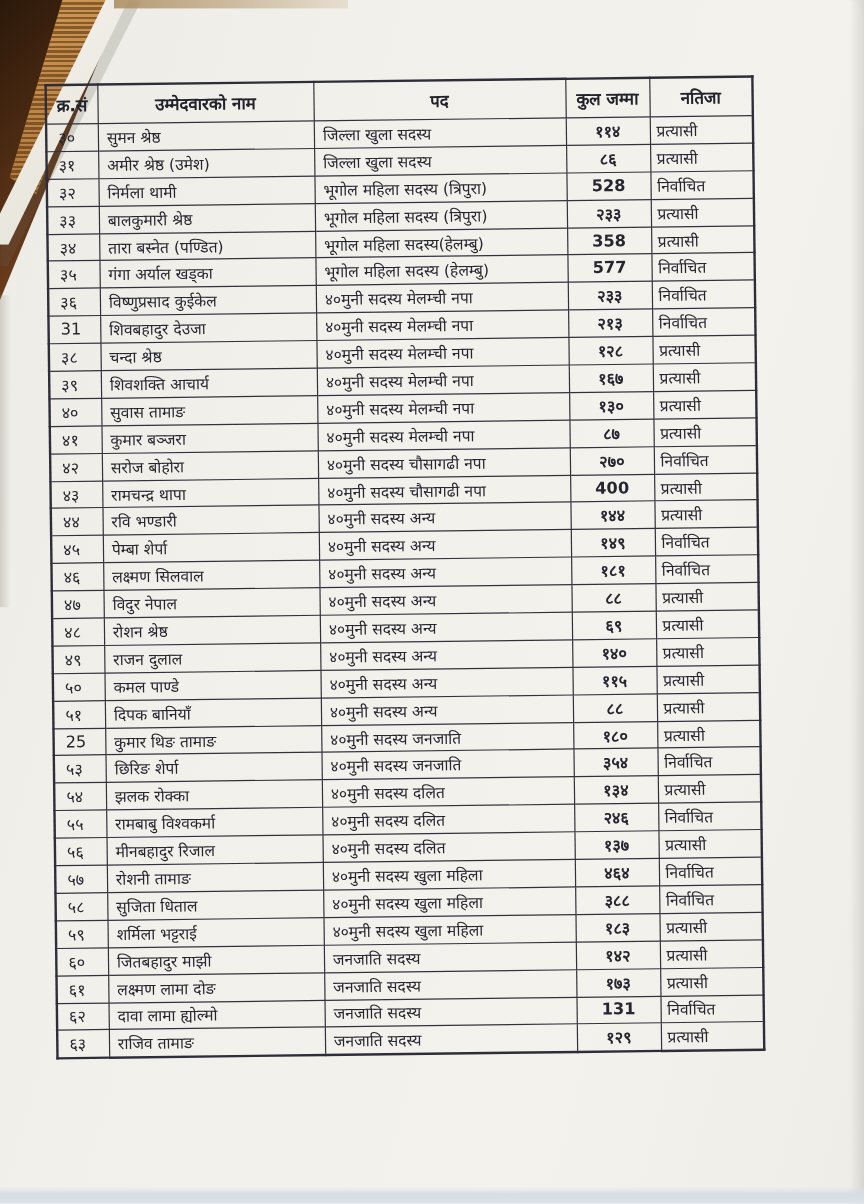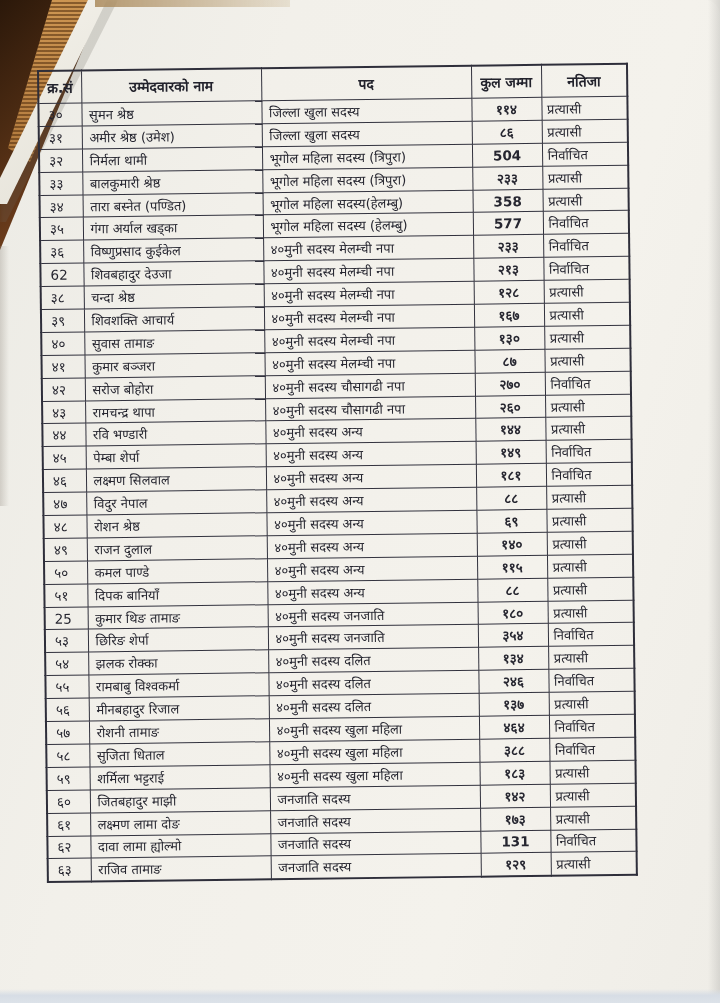--- a/index.html
+++ b/index.html
@@ -123,21 +123,21 @@
             <td class="serial-cell">३१</td>
             <td class="name-cell">अमीर श्रेष्ठ (उमेश)</td>
             <td class="post-cell">जिल्ला खुला सदस्य</td>
             <td class="total-cell">८६</td>
             <td class="result-cell">प्रत्यासी</td>
           </tr>
           <tr>
             <td class="serial-cell">३२</td>
             <td class="name-cell">निर्मला थामी</td>
             <td class="post-cell">भूगोल महिला सदस्य (त्रिपुरा)</td>
-            <td class="total-cell">504</td>
+            <td class="total-cell">528</td>
             <td class="result-cell">निर्वाचित</td>
           </tr>
           <tr>
             <td class="serial-cell">३३</td>
             <td class="name-cell">बालकुमारी श्रेष्ठ</td>
             <td class="post-cell">भूगोल महिला सदस्य (त्रिपुरा)</td>
             <td class="total-cell">२३३</td>
             <td class="result-cell">प्रत्यासी</td>
           </tr>
           <tr>
@@ -155,21 +155,21 @@
             <td class="result-cell">निर्वाचित</td>
           </tr>
           <tr>
             <td class="serial-cell">३६</td>
             <td class="name-cell">विष्णुप्रसाद कुईकेल</td>
             <td class="post-cell">४०मुनी सदस्य मेलम्ची नपा</td>
             <td class="total-cell">२३३</td>
             <td class="result-cell">निर्वाचित</td>
           </tr>
           <tr>
-            <td class="serial-cell">62</td>
+            <td class="serial-cell">31</td>
             <td class="name-cell">शिवबहादुर देउजा</td>
             <td class="post-cell">४०मुनी सदस्य मेलम्ची नपा</td>
             <td class="total-cell">२१३</td>
             <td class="result-cell">निर्वाचित</td>
           </tr>
           <tr>
             <td class="serial-cell">३८</td>
             <td class="name-cell">चन्दा श्रेष्ठ</td>
             <td class="post-cell">४०मुनी सदस्य मेलम्ची नपा</td>
             <td class="total-cell">१२८</td>
@@ -200,21 +200,21 @@
             <td class="serial-cell">४२</td>
             <td class="name-cell">सरोज बोहोरा</td>
             <td class="post-cell">४०मुनी सदस्य चौसागढी नपा</td>
             <td class="total-cell">२७०</td>
             <td class="result-cell">निर्वाचित</td>
           </tr>
           <tr>
             <td class="serial-cell">४३</td>
             <td class="name-cell">रामचन्द्र थापा</td>
             <td class="post-cell">४०मुनी सदस्य चौसागढी नपा</td>
-            <td class="total-cell">२६०</td>
+            <td class="total-cell">400</td>
             <td class="result-cell">प्रत्यासी</td>
           </tr>
           <tr>
             <td class="serial-cell">४४</td>
             <td class="name-cell">रवि भण्डारी</td>
             <td class="post-cell">४०मुनी सदस्य अन्य</td>
             <td class="total-cell">१४४</td>
             <td class="result-cell">प्रत्यासी</td>
           </tr>
           <tr>

